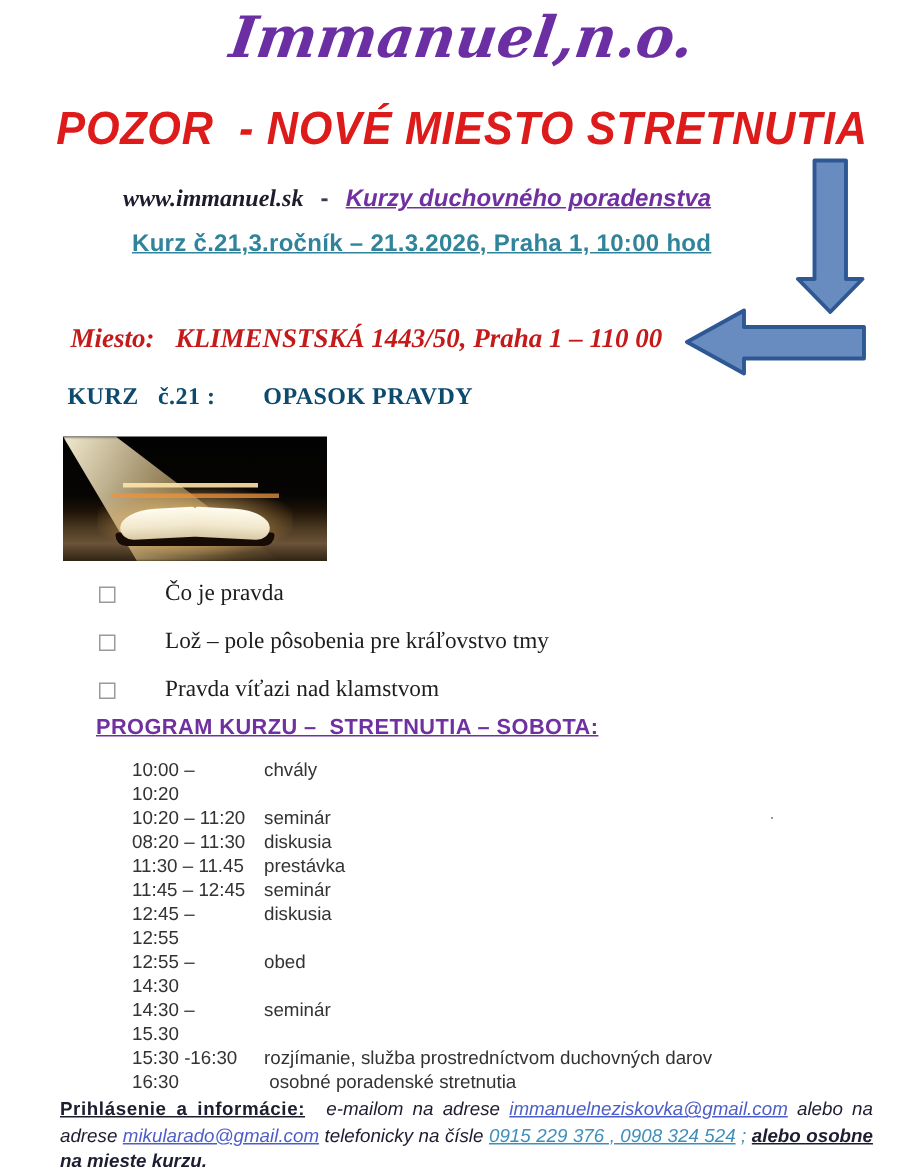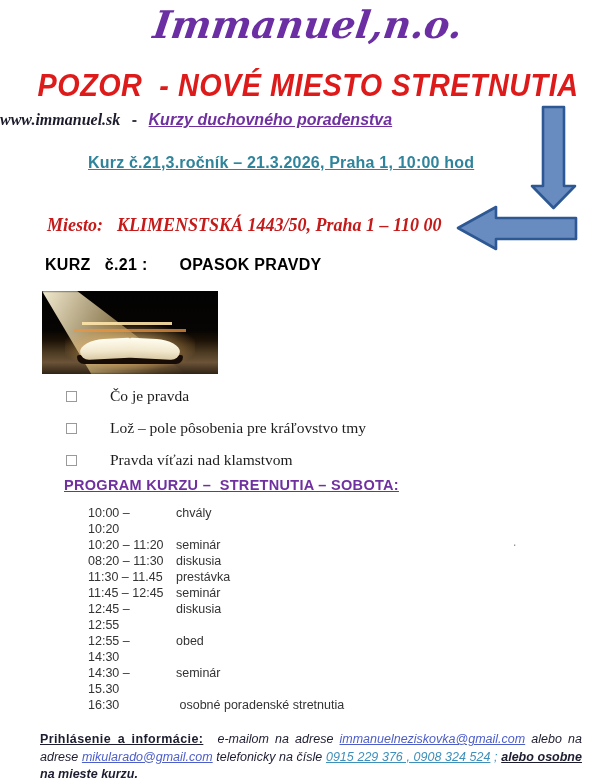--- a/index.html
+++ b/index.html
@@ -6,37 +6,37 @@
   .page{position:relative;width:616px;height:778px;background:#ffffff;overflow:hidden;
         font-family:"Liberation Sans",sans-serif;}
 
   
   .title-script{position:absolute;top:2px;left:0;right:0;text-align:center;
     font-family:"DejaVu Serif",serif;font-style:italic;font-weight:bold;
     font-size:38px;color:#6B2FA3;transform:skewX(-8deg);}
   .alert-heading{position:absolute;top:68px;left:0;right:0;text-align:center;
     font-weight:bold;font-style:italic;font-size:31px;color:#DE1B1B;
     transform:scaleX(0.93);letter-spacing:0.5px;}
-  .website-line{position:absolute;top:111px;left:0;right:60px;text-align:left;font-size:16px;}
+  .website-line{position:absolute;top:124px;left:0;right:60px;text-align:center;font-size:16px;}
   .site-text{font-family:"Liberation Serif",serif;font-weight:bold;font-style:italic;color:#1c1c2c;}
   .site-sep{color:#3a3a4a;font-weight:bold;margin:0 7px;}
   .site-link{color:#7030A0;font-weight:bold;font-style:italic;text-decoration:underline;}
   .course-line{position:absolute;top:154px;left:88px;font-weight:bold;font-size:16px;
     color:#2F849B;text-decoration:underline;letter-spacing:0.2px;}
 
   
   .down-arrow{position:absolute;left:528px;top:105px;}
   .left-arrow{position:absolute;left:455px;top:204px;}
 
   
   .location-line{position:absolute;top:215px;left:47px;font-family:"Liberation Serif",serif;
     font-weight:bold;font-style:italic;font-size:18px;color:#C41A1A;}
   .location-value{margin-left:14px;}
-  .course-title-line{position:absolute;top:256px;left:45px;font-family:Liberation Sans, sans-serif;
-    font-weight:bold;font-size:16px;color:#000000;letter-spacing:0.3px;}
+  .course-title-line{position:absolute;top:256px;left:45px;font-family:Liberation Serif, serif;
+    font-weight:bold;font-size:16px;color:#0c4a6e;letter-spacing:0.3px;}
   .course-name{margin-left:32px;}
 
   
   .book-image{position:absolute;left:42px;top:291px;width:176px;height:83px;overflow:hidden;
     background:linear-gradient(180deg,#020202 0%,#070503 48%,#1e1307 60%,#4c3a22 74%,#6b5338 86%,#2f2314 100%);}
   .beam{position:absolute;left:0;top:0;width:100%;height:100%;
     background:linear-gradient(118deg,rgba(255,247,218,0.95) 0%,rgba(255,222,150,0.55) 40%,rgba(255,205,115,0.12) 72%,rgba(255,205,115,0) 85%);
     clip-path:polygon(0% 0%,20% 0%,82% 100%,28% 100%);filter:blur(1px);}
   .book-glow{position:absolute;left:50%;bottom:4px;transform:translateX(-50%);width:130px;height:46px;
     background:radial-gradient(ellipse at center,rgba(255,216,140,0.8) 0%,rgba(255,190,100,0.2) 58%,rgba(255,190,100,0) 75%);}
@@ -162,20 +162,24 @@
     </div>
     <div class="sched-row">
       <span>12:55 – 14:30</span>
       <span>obed</span>
     </div>
     <div class="sched-row">
       <span>14:30 – 15.30</span>
       <span>seminár</span>
     </div>
     <div class="sched-row">
+      <span>15:30 -16:30</span>
+      <span>rozjímanie, služba prostredníctvom duchovných darov</span>
+    </div>
+    <div class="sched-row">
       <span>16:30</span>
       <span>&nbsp;osobné poradenské stretnutia</span>
     </div>
   </div>
 
   <div class="stray-dot">.</div>
 
 
   <div class="contact">
     <span class="contact-lead">Prihlásenie a informácie:</span>

